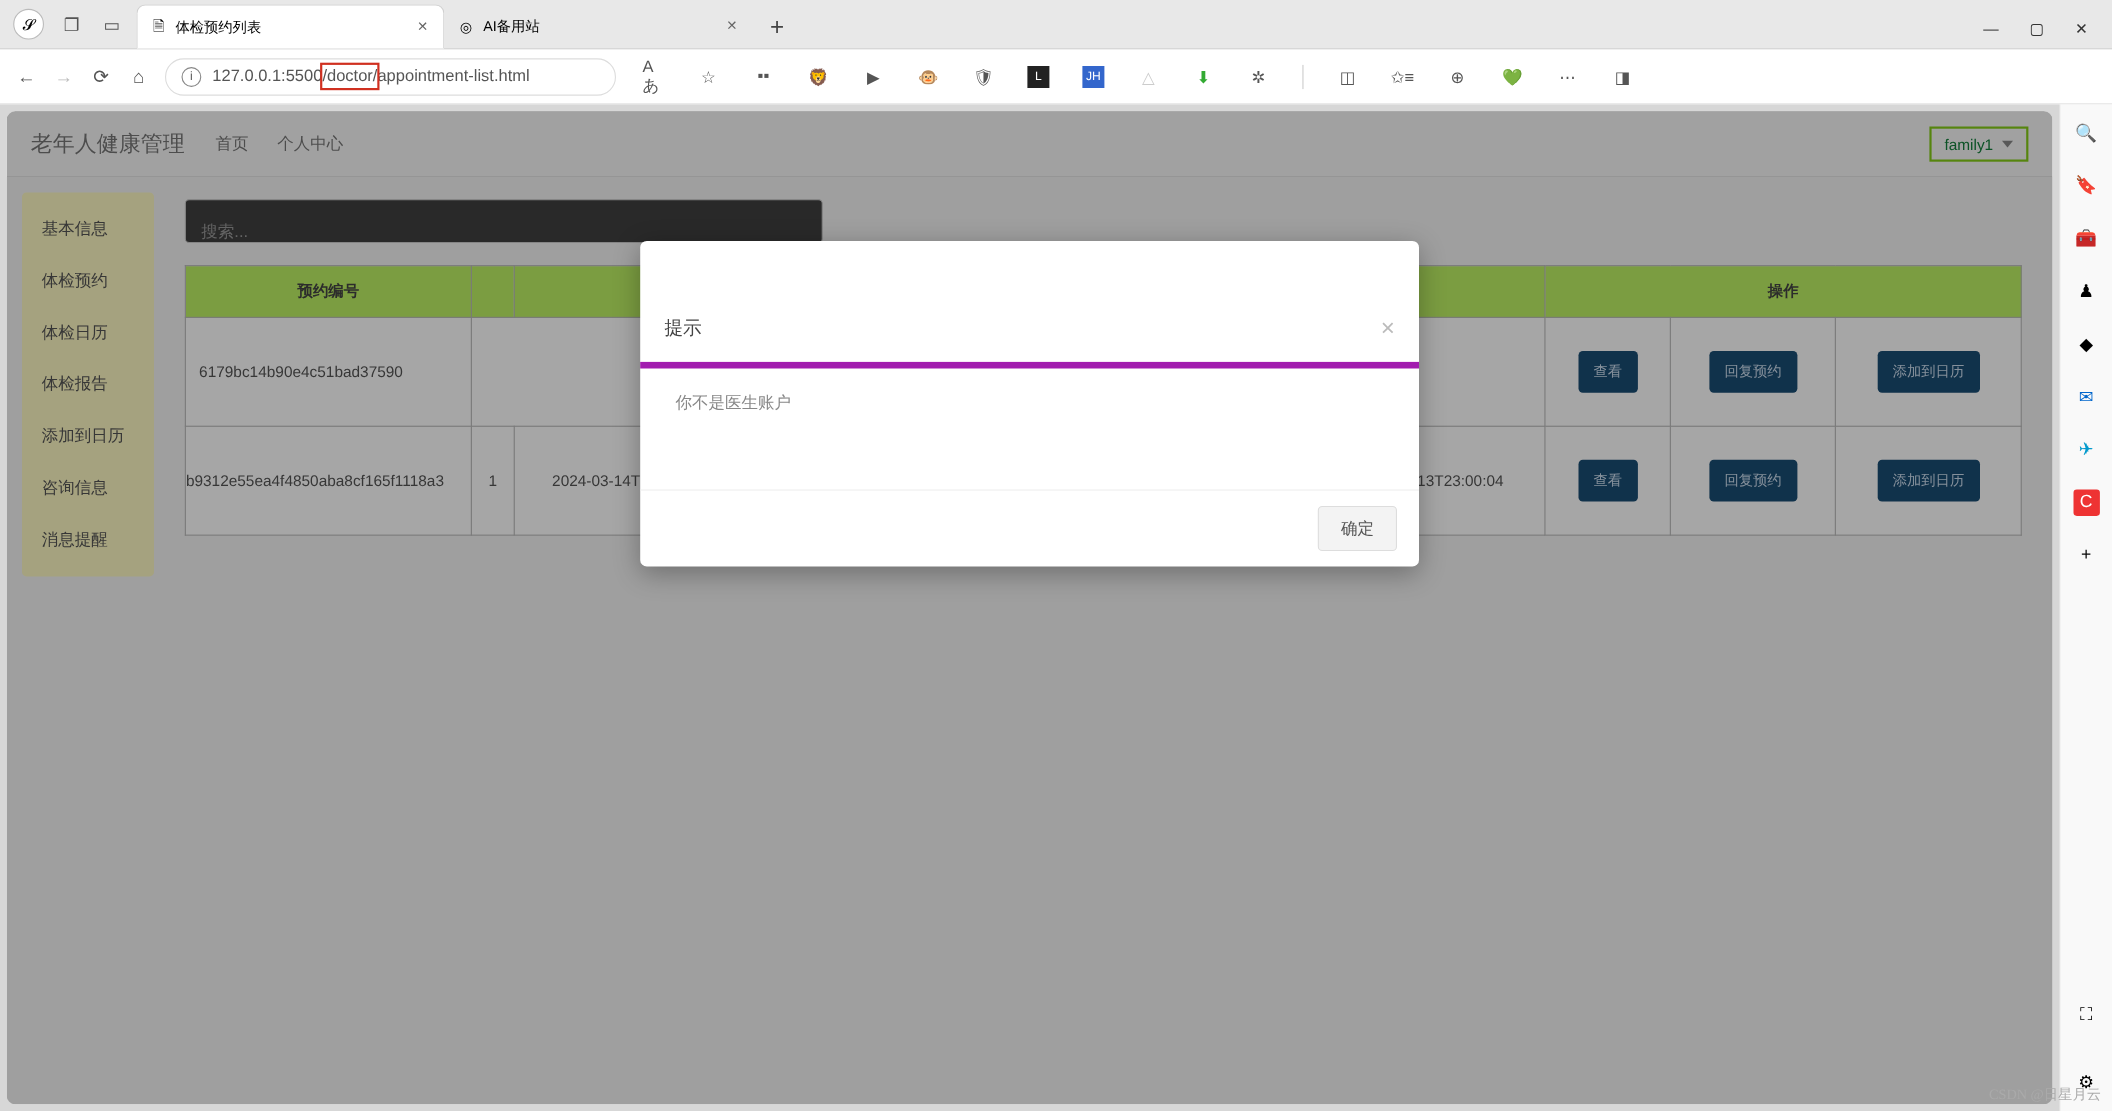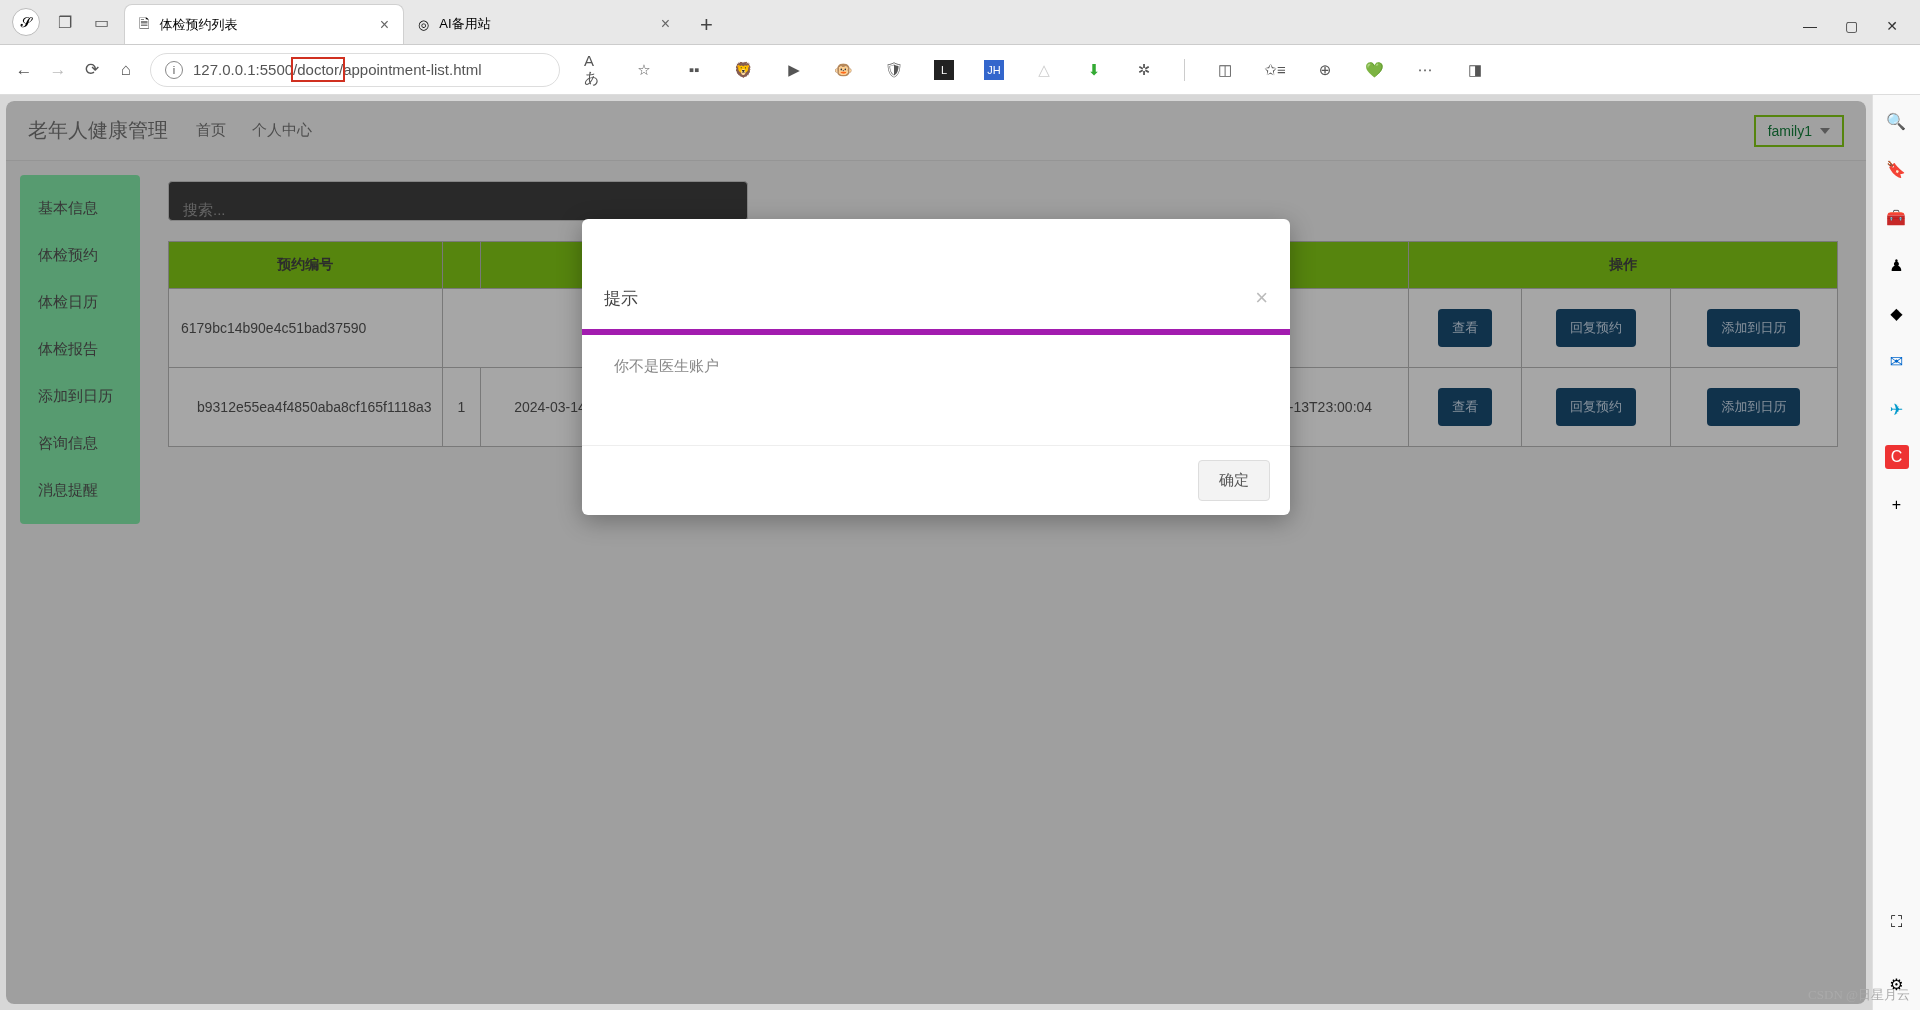--- a/index.html
+++ b/index.html
@@ -41,29 +41,29 @@
 
 
 .topnav { height:60px; background:#f8f8f8; border-bottom:1px solid #e5e5e5; display:flex; align-items:center; padding:0 22px; font-size:15px; color:#666;}
 .brand { font-size:20px; color:#777; margin-right:28px;}
 .topnav .link { margin-right:26px; color:#777;}
 .user-drop { margin-left:auto; border:2px solid #84cc16; padding:6px 12px; display:flex; align-items:center; gap:8px; color:#15803d; font-size:14px;}
 .caret { width:0; height:0; border-left:5px solid transparent; border-right:5px solid transparent; border-top:6px solid #888;}
 
 
 .body-wrap { display:flex; height:calc(100% - 60px);}
-.sidebar { width:120px; background:#86efac; margin:14px 0 0 14px; border-radius:4px; padding:10px 0; height:fit-content;}
+.sidebar { width:120px; background:#fef9c3; margin:14px 0 0 14px; border-radius:4px; padding:10px 0; height:fit-content;}
 .sidebar .item { padding:14px 18px; font-size:15px; color:#555;}
 .main { flex:1; padding:20px 28px;}
 
 .search-box { width:580px; height:40px; border:1px solid #ccc; background:#404040; border-radius:4px; padding:0 14px; font-size:15px; color:#999; display:flex; align-items:flex-end; margin-bottom:20px;}
 table { width:100%; border-collapse:collapse; background:#fff;}
 th,td { border:1px solid #bbb; padding:14px 10px; font-size:14px; color:#555; text-align:center;}
-th { font-weight:bold; color:#444; background:#84cc16;}
-.btn { display:inline-block; background:#1a4d73; color:#cde; padding:10px 14px; border-radius:4px; font-size:13px; margin:6px 3px;}
+th { font-weight:bold; color:#444; background:#bef264;}
+.btn { display:inline-block; background:#1a4d73; color:#cde; padding:10px 14px; border-radius:4px; font-size:13px; margin:16px 3px;}
 
 
 .modal { position:absolute; left:50%; top:118px; transform:translateX(-50%); width:708px; background:#fff; border-radius:6px; box-shadow:0 6px 24px rgba(0,0,0,0.3); z-index:100;}
 .modal-head { padding:18px 22px; border-bottom:6px solid #a21caf; font-size:17px; color:#444; display:flex; align-items:center;margin-top:48px;}
 .modal-head .x { margin-left:auto; font-size:22px; color:#bbb; font-weight:300;}
 .modal-body { padding:22px; font-size:15px; color:#888; min-height:70px;margin-left:10px;}
 .modal-foot { padding:14px 20px; border-top:1px solid #eee; display:flex; justify-content:flex-end;margin-top:40px;}
 .modal-foot .ok { background:#f3f3f3; border:1px solid #ddd; padding:10px 20px; border-radius:4px; font-size:15px; color:#555;}
 
 .watermark { position:absolute; right:10px; bottom:6px; font-size:13px; color:#aaa; z-index:200;font-family:Liberation Serif, serif;}
@@ -190,21 +190,21 @@
           </thead>
           <tbody>
             <tr>
               <td style="text-align:left;padding-left:12px">6179bc14b90e4c51bad37590</td>
               <td colspan="10"></td>
               <td><span class="btn">查看</span></td>
               <td><span class="btn">回复预约</span></td>
               <td><span class="btn">添加到日历</span></td>
             </tr>
             <tr>
-              <td style="text-align:left;padding-left:28px">b9312e55ea4f4850aba8cf165f1118a3</td>
+              <td style="text-align:left;padding-left:0">b9312e55ea4f4850aba8cf165f1118a3</td>
               <td>1</td>
               <td>2024-03-14T23:00</td>
               <td>1</td>
               <td>222</td>
               <td>1</td>
               <td>2</td>
               <td>2323</td>
               <td>未回复</td>
               <td>2024-03-13T23:00:04</td>
               <td>2024-03-13T23:00:04</td>

